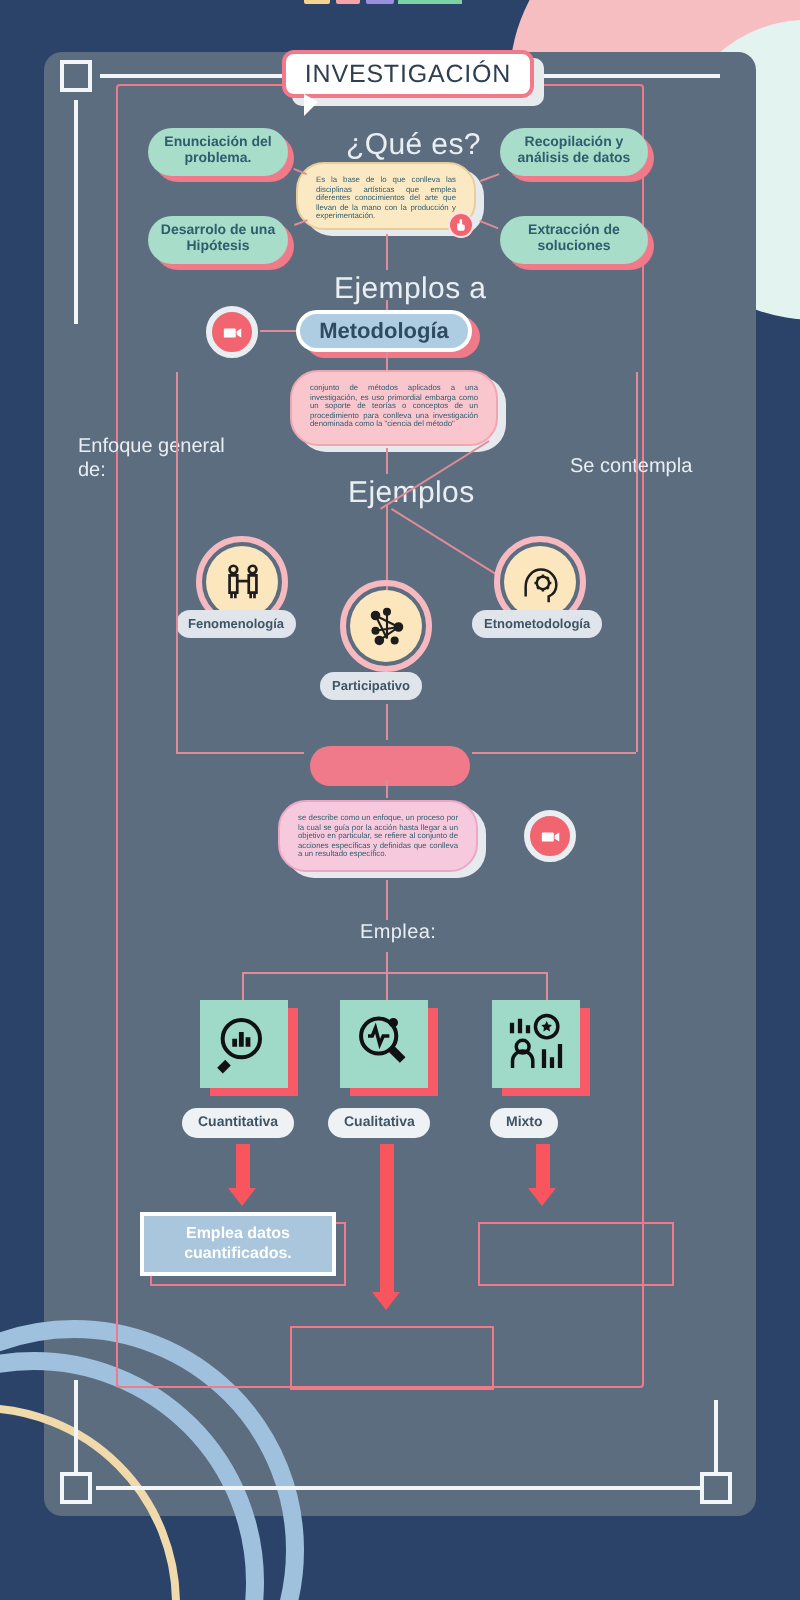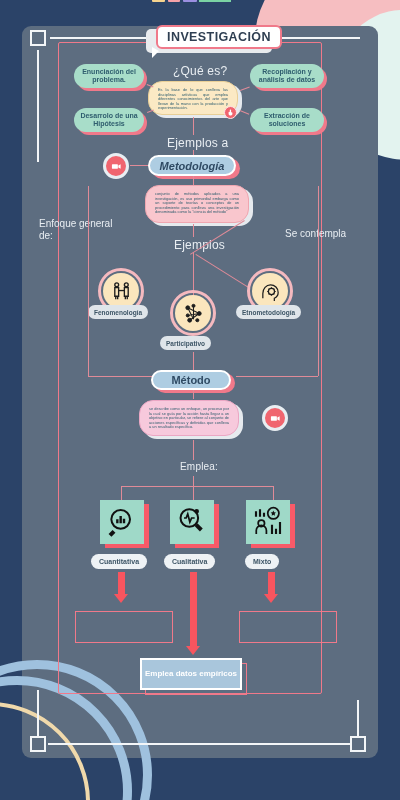--- a/index.html
+++ b/index.html
@@ -57,34 +57,34 @@
   .quarter{
     position:absolute; left:47px; bottom:0; width:32px; height:32px;
     background:#7bd3a4; border-radius:32px 0 0 0;
   }
 
   .title-shadow{
     position:absolute; left:146px; top:29px; width:126px; height:24px;
     background:#e8ebee; border-radius:5px;
   }
   .title{
-    position:absolute; left:156px; top:25px; width:126px; height:24px;
+    position:absolute; left:141px; top:25px; width:126px; height:24px;
     background:#ffffff; border:2px solid #f0798a; border-radius:6px;
     display:flex; align-items:center; justify-content:center;
-    font-size:12.5px; font-weight:bold; color:#2f3f52; letter-spacing:.4px;
+    font-size:12.5px; font-weight:normal; color:#2f3f52; letter-spacing:.4px;
   }
   .title-tail{
     position:absolute; left:152px; top:47px; width:0; height:0;
     border-left:7px solid #ffffff; border-top:4px solid transparent;
     border-bottom:7px solid transparent;
   }
 
   
   .slabel{
-    position:absolute; color:#e9eef2; font-size:12px; letter-spacing:.2px;
+    position:absolute; color:#e9eef2; font-size:15px; letter-spacing:.2px;
     white-space:nowrap;
   }
   .sidelabel{ position:absolute; color:#e9eef2; font-size:10px; line-height:12px; }
 
   
   .pill{
     position:absolute; border-radius:12px;
     display:flex; align-items:center; justify-content:center; text-align:center;
     font-size:7px; line-height:8.5px; font-weight:bold;
   }
@@ -243,21 +243,21 @@
   <div class="ln" style="left:193px; top:150px; width:1px; height:8px;"></div>
 
   <div class="vid" style="left:103px; top:153px;">
     <svg viewBox="0 0 24 24" fill="#fff">
         <path d="M3 7h11a1 1 0 0 1 1 1v8a1 1 0 0 1-1 1H3a1 1 0 0 1-1-1V8a1 1 0 0 1 1-1zm13 3l5-3v10l-5-3z"></path>
       </svg>
   </div>
   <div class="ln" style="left:130px; top:165px; width:18px; height:1px;"></div>
 
   <div class="bluebox-sh" style="left:152px; top:158px; width:88px; height:21px;"></div>
-  <div class="bluebox" style="left:148px; top:155px; width:88px; height:21px;font-style:italic;">Metodología</div>
+  <div class="bluebox" style="left:148px; top:155px; width:88px; height:21px;">Metodología</div>
 
   <div class="ln" style="left:193px; top:176px; width:1px; height:9px;"></div>
 
   <div class="desc-sh" style="left:149px; top:188px; width:104px; height:38px;"></div>
   <div class="desc desc-pink" style="left:145px; top:185px; width:104px; height:38px;">conjunto de métodos aplicados a una investigación, es uso primordial embarga como un soporte de teorías o conceptos de un procedimiento para conlleva una investigación denominada como la "ciencia del método"</div>
 
   <div class="sidelabel" style="left:39px; top:218px; width:80px;">Enfoque general de:</div>
   <div class="sidelabel" style="left:285px; top:228px; width:80px;">Se contempla</div>
 
   <div class="ln" style="left:193px; top:224px; width:1px; height:13px;"></div>
@@ -305,21 +305,20 @@
   </div>
   <div class="tag" style="left:236px; top:305px;">Etnometodología</div>
 
   <div class="ln" style="left:88px;  top:186px; width:1px; height:190px;"></div>
   <div class="ln" style="left:318px; top:186px; width:1px; height:190px;"></div>
   <div class="ln" style="left:88px;  top:376px; width:64px; height:1px;"></div>
   <div class="ln" style="left:236px; top:376px; width:82px; height:1px;"></div>
 
   <div class="ln" style="left:193px; top:352px; width:1px; height:18px;"></div>
   <div class="bluebox-sh" style="left:155px; top:373px; width:80px; height:20px;"></div>
-  <div class="bluebox" style="left:151px; top:370px; width:80px; height:20px;">Método</div>
 
   <div class="ln" style="left:193px; top:390px; width:1px; height:9px;"></div>
 
   <div class="desc-sh" style="left:143px; top:403px; width:100px; height:36px;"></div>
   <div class="desc desc-pink2" style="left:139px; top:400px; width:100px; height:36px;">se describe como un enfoque, un proceso por la cual se guía por la acción hasta llegar a un objetivo en particular, se refiere al conjunto de acciones específicas y definidas que conlleva a un resultado específico.</div>
 
   <div class="vid" style="left:262px; top:405px;">
     <svg viewBox="0 0 24 24" fill="#fff">
         <path d="M3 7h11a1 1 0 0 1 1 1v8a1 1 0 0 1-1 1H3a1 1 0 0 1-1-1V8a1 1 0 0 1 1-1zm13 3l5-3v10l-5-3z"></path>
       </svg>
@@ -371,19 +370,19 @@
   <div class="arrow" style="left:118px; top:572px; height:24px;"></div>
   <div class="arrowhead" style="left:114px; top:594px;"></div>
 
   <div class="arrow" style="left:190px; top:572px; height:76px;"></div>
   <div class="arrowhead" style="left:186px; top:646px;"></div>
 
   <div class="arrow" style="left:268px; top:572px; height:24px;"></div>
   <div class="arrowhead" style="left:264px; top:594px;"></div>
 
   <div class="res-sh" style="left:75px; top:611px; width:98px; height:32px;"></div>
+  <div class="res" style="left:70px; top:606px; width:98px; height:32px;">Emplea datos cuantificados.</div>
 
   <div class="res-sh" style="left:239px; top:611px; width:98px; height:32px;"></div>
 
   <div class="res-sh" style="left:145px; top:663px; width:102px; height:32px;"></div>
-  <div class="res" style="left:140px; top:658px; width:102px; height:32px;">Emplea datos empíricos</div>
 
 </div>
 
 </body></html>

